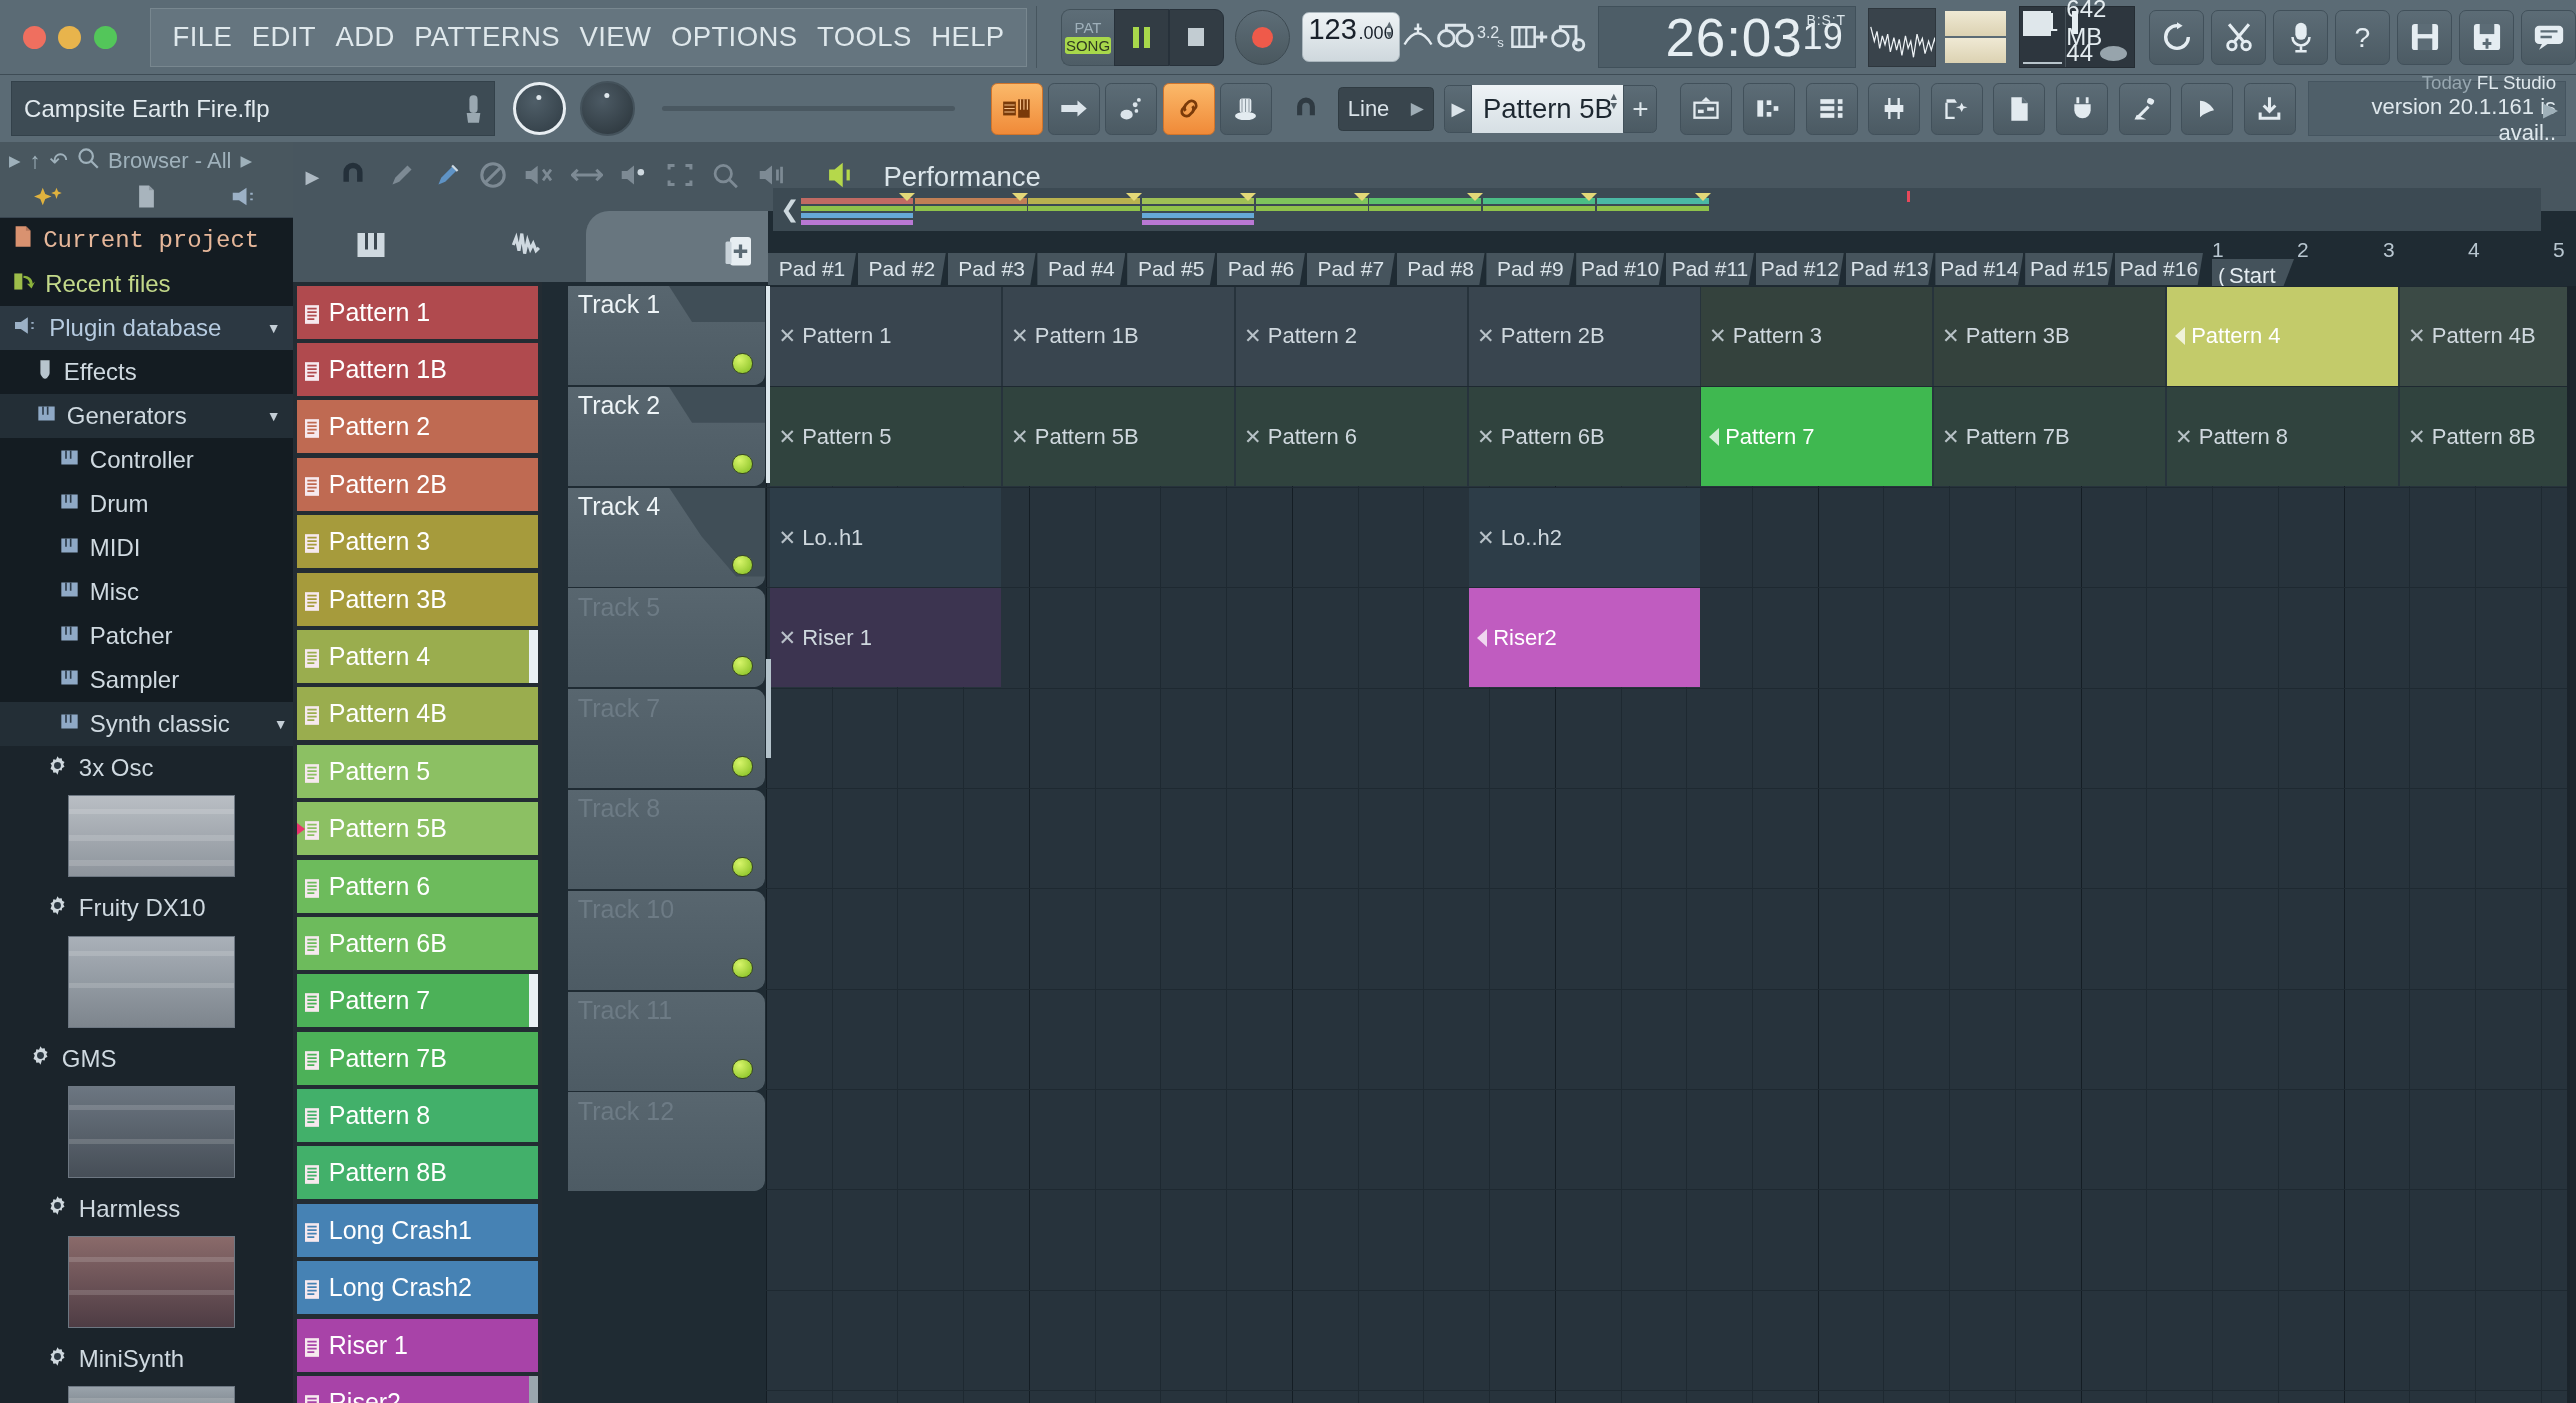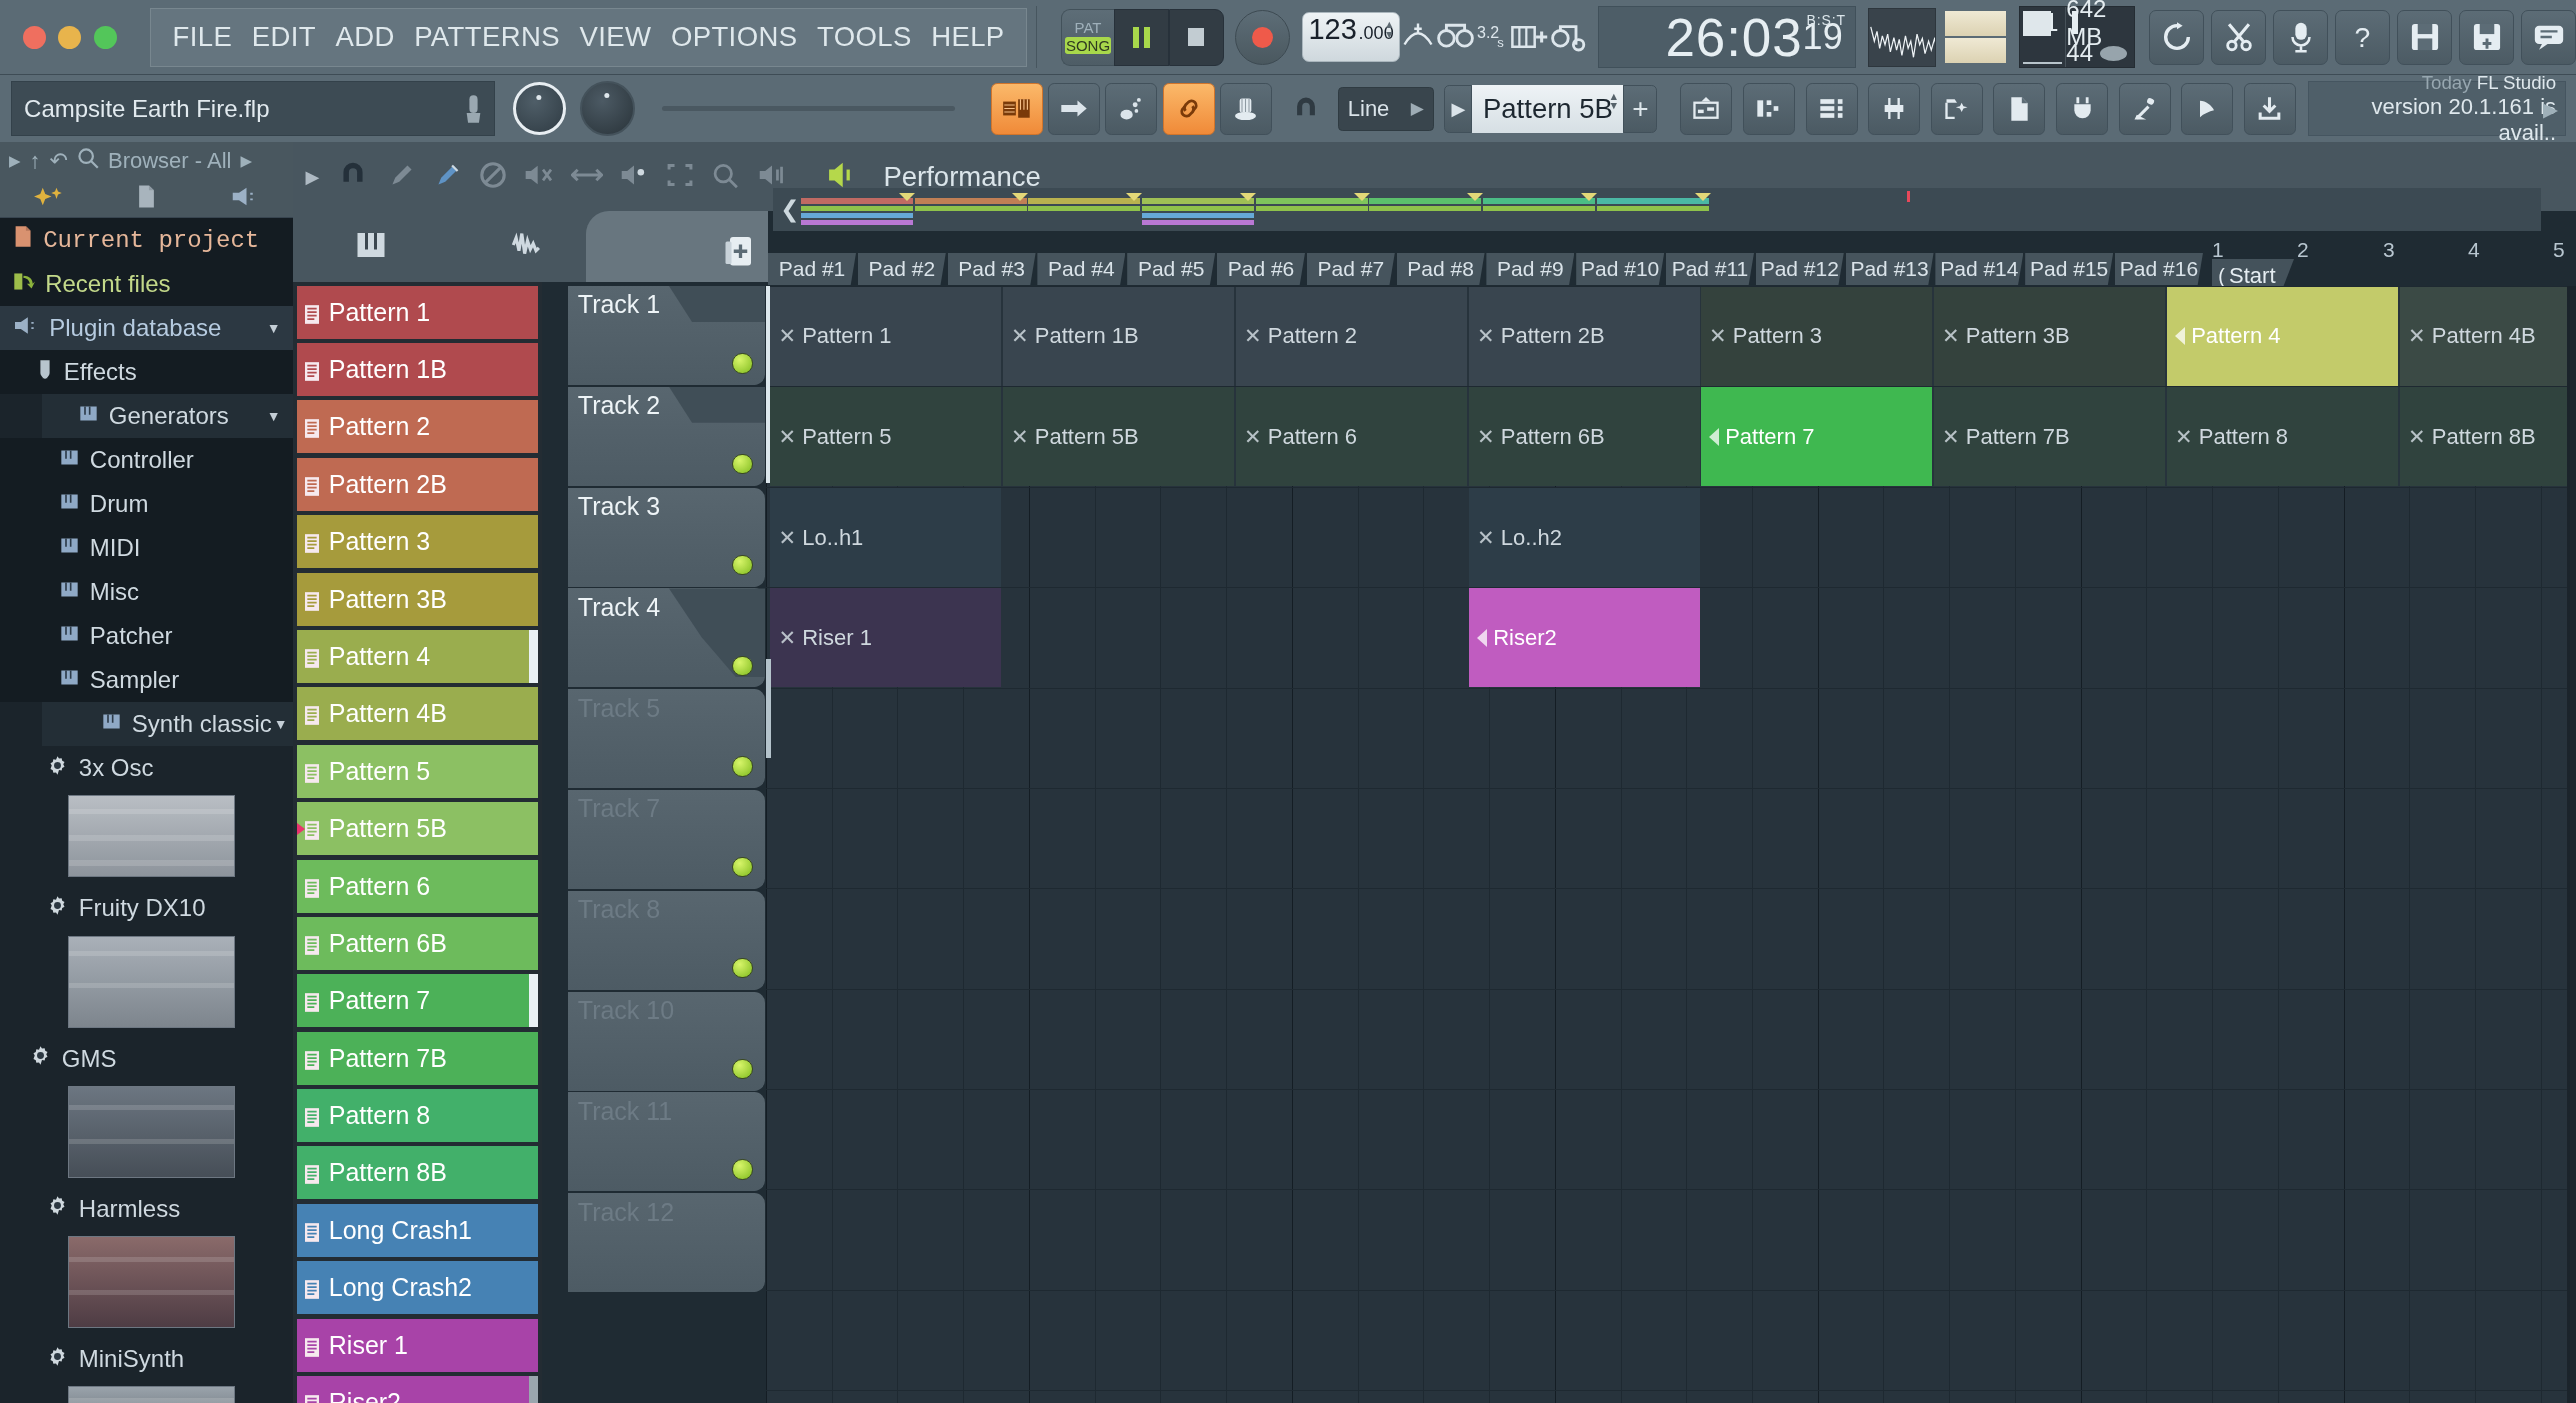--- a/index.html
+++ b/index.html
@@ -192,21 +192,21 @@
   .browser-head2{
     height:39px; background:#49575f; display:flex;align-items:center;justify-content:space-around;
     border-bottom:0.9px solid #384550;
   }
   .btree{ padding:0; }
   .bitem{
     height:44px; display:flex;align-items:center; gap:9.8px; padding-left:12.4px;
     font-size:24px; color:#cfd9e0; position:relative;
   }
   .bitem.dark{ background:#141c22; }
-  .bitem.mid{ background:#232e36;margin-left:42px; }
+  .bitem.mid{ background:#232e36; }
   .bitem.light{ background:#2c3842; }
   .bitem .caret{ position:absolute; right:12.4px; color:#c4ced6; font-size:14px; }
   .bitem.orange{ color:#e6b79a;font-family:Liberation Mono, monospace; }
   .bitem.greenish{ color:#c3d98a; }
   .bitem.blueish{ color:#b6cbe0; }
   .plug-prev{ margin:5.3px 0 9px 68px; width:167px; height:82px; border:0.9px solid #6d7782;
     background:linear-gradient(#b9bec4,#8d949c); overflow:hidden; position:relative;}
   .plug-prev.tall{height:92px;}
   .plug-prev .strip{position:absolute;left:0;right:0;height:5.3px;background:rgba(255,255,255,.15);}
 
@@ -1180,24 +1180,20 @@
 
 <div class="tracklabels" id="tracklabels">
     <div class="tlab">
       <span class="wedge"></span>
       <span class="nm">Track 1</span>
       <span class="led"></span>
     </div>
     <div class="tlab">
       <span class="wedge"></span>
       <span class="nm">Track 2</span>
-      <span class="led"></span>
-    </div>
-    <div class="tlab">
-      <span class="nm">Track 3</span>
       <span class="led"></span>
     </div>
     <div class="tlab">
       <span class="wedge tall"></span>
       <span class="nm">Track 4</span>
       <span class="led"></span>
     </div>
     <div class="tlab dim">
       <span class="nm">Track 5</span>
       <span class="led"></span>

